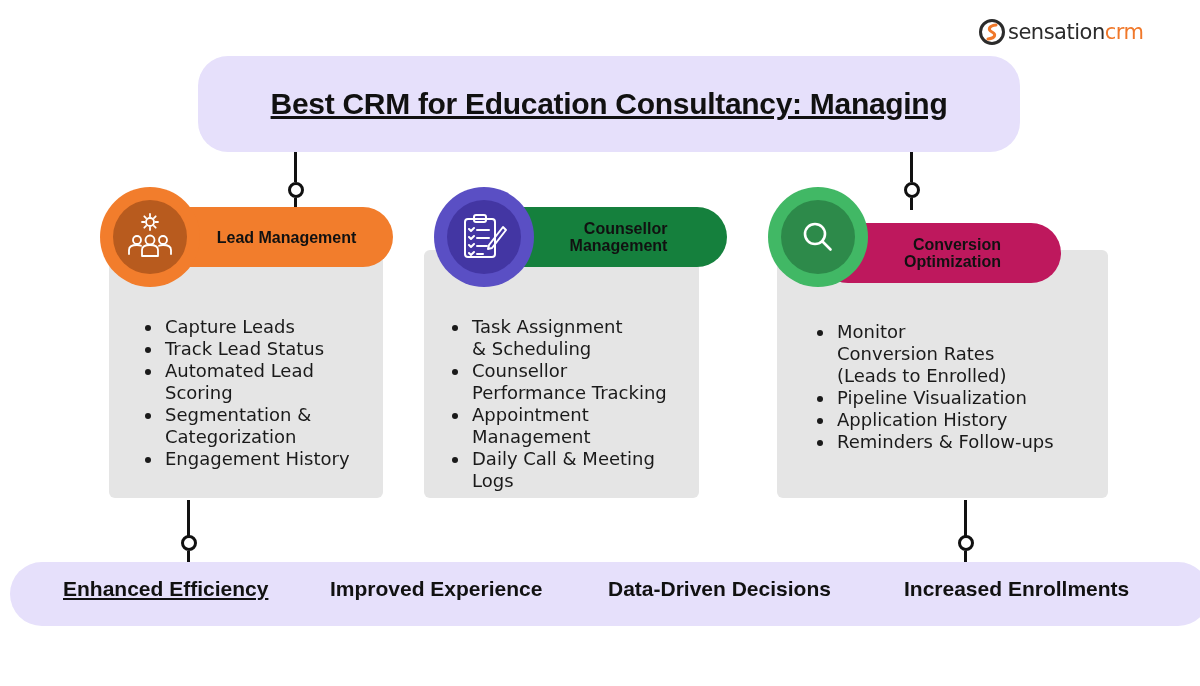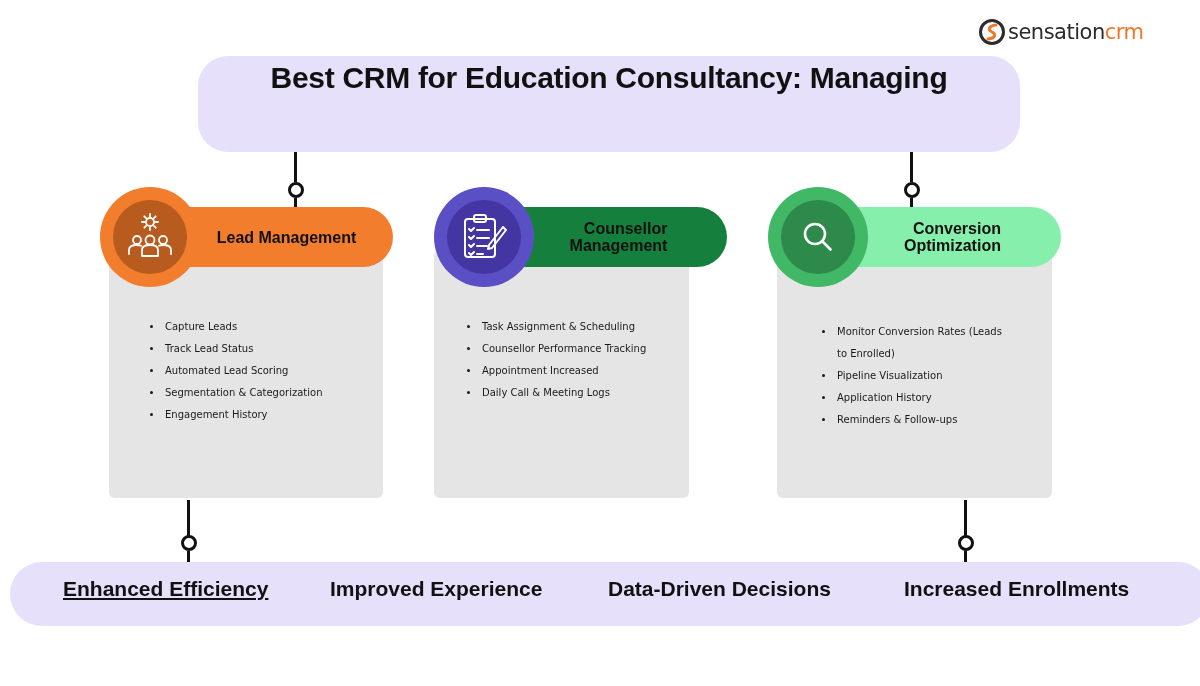--- a/index.html
+++ b/index.html
@@ -2,30 +2,30 @@
 <html><head>
 <meta charset="utf-8">
 <style>
   html,body{margin:0;padding:0;}
   body{width:1200px;height:686px;background:#ffffff;position:relative;overflow:hidden;font-family:"Liberation Sans",sans-serif;color:#111;}
   .abs{position:absolute;}
   .logo{left:978px;top:14px;height:36px;display:flex;align-items:center;gap:2px;}
   .logo-mark{width:28px;height:28px;position:relative;}
   .logo-text{font-family:"DejaVu Sans",sans-serif;font-weight:normal;font-size:21px;letter-spacing:-0.5px;color:#2b2b2b;}
   .logo-accent{color:#f0782a;}
-  .title-box{left:198px;top:56px;width:822px;height:96px;background:#e6e0fb;border-radius:30px;display:flex;flex-direction:column;align-items:center;}
+  .title-box{left:198px;top:56px;width:822px;height:96px;background:#e6e0fb;border-radius:30px;display:flex;flex-direction:column;align-items:center;justify-content:center;text-decoration:underline;}
   .title-line{font-family:"Liberation Sans",sans-serif;font-weight:bold;font-size:30px;line-height:44px;color:#111;letter-spacing:-0.3px;}
   .connector{width:3px;background:#111;}
   .node{width:10px;height:10px;border:3px solid #111;border-radius:50%;background:#fff;}
   .card{background:#e5e5e5;border-radius:6px;}
   .pill{height:60px;border-radius:30px;display:flex;align-items:center;justify-content:center;}
   .pill-label{font-weight:bold;font-size:16px;line-height:17px;text-align:right;color:#111;}
   .badge-outer{width:100px;height:100px;border-radius:50%;display:flex;align-items:center;justify-content:center;}
   .badge-inner{width:74px;height:74px;border-radius:50%;display:flex;align-items:center;justify-content:center;}
-  ul.items{margin:6px;padding:0 0 0 20px;list-style:disc;font-family:"DejaVu Sans",sans-serif;font-size:10px;line-height:22px;color:#1a1a1a;}
+  ul.items{margin:6px;padding:0 0 0 20px;list-style:disc;font-family:"DejaVu Sans",sans-serif;font-size:18px;line-height:22px;color:#1a1a1a;}
   ul.items li{padding-left:2px;}
   .bottom-bar{left:10px;top:562px;width:1200px;height:64px;background:#e6e0fb;border-radius:32px;}
   .bottom-label{font-weight:bold;font-size:21px;color:#111;top:577px;}
 </style>
 </head>
 <body>
 
 <div class="abs logo">
   <div class="logo-mark">
     <svg width="28" height="28" viewBox="0 0 28 28">
@@ -68,54 +68,54 @@
       <circle cx="28" cy="31" r="4.5"></circle>
       <path d="M20 47v-6c0-3 3-5 8-5s8 2 8 5v6z"></path>
       <circle cx="15" cy="31" r="4"></circle>
       <path d="M7 45v-4c0-3 3-5 8-5 2 0 3 0.3 4 0.8"></path>
       <circle cx="41" cy="31" r="4"></circle>
       <path d="M49 45v-4c0-3-3-5-8-5-2 0-3 0.3-4 0.8"></path>
     </svg>
   </div>
 </div>
 
-<div class="abs card" style="left:434px;top:250px;width:255px;height:248px;">
+<div class="abs card" style="left:424px;top:250px;width:275px;height:248px;">
   <ul class="items" style="margin-top:66px;margin-left:26px;">
     <li style="width:170px;">Task Assignment &amp; Scheduling</li>
     <li style="width:200px;">Counsellor Performance Tracking</li>
-    <li>Appointment Increased</li>
+    <li>Appointment Management</li>
     <li>Daily Call &amp; Meeting Logs</li>
   </ul>
 </div>
 <div class="abs pill" style="left:484px;top:207px;width:243px;background:#15803d;">
   <div class="pill-label" style="margin-left:26px;">
     <div>Counsellor</div>
     <div>Management</div>
   </div>
 </div>
 <div class="abs badge-outer" style="left:434px;top:187px;background:#5a4fc4;">
   <div class="badge-inner" style="background:#4336a3;">
     <svg width="56" height="56" viewBox="0 0 56 56" fill="none" stroke="#fff" stroke-width="2" stroke-linecap="round" stroke-linejoin="round">
       <rect x="9" y="10" width="30" height="38" rx="3"></rect>
       <rect x="18" y="6" width="12" height="7" rx="2"></rect>
       <path d="M13 20l2 2 3-3M21 21h12M13 28l2 2 3-3M21 29h12M13 36l2 2 3-3M21 37h10M13 44l2 2 3-3M21 45h6"></path>
       <path d="M47 18l3 3-14 18-4 1 1-4z"></path>
     </svg>
   </div>
 </div>
 
-<div class="abs card" style="left:777px;top:250px;width:275px;height:248px;">
+<div class="abs card" style="left:777px;top:250px;width:331px;height:248px;">
   <ul class="items" style="margin-top:71px;margin-left:38px;">
     <li style="width:170px;">Monitor Conversion Rates (Leads to Enrolled)</li>
     <li>Pipeline Visualization</li>
     <li>Application History</li>
     <li>Reminders &amp; Follow-ups</li>
   </ul>
 </div>
-<div class="abs pill" style="left:818px;top:207px;width:243px;background:#86efac;">
+<div class="abs pill" style="left:818px;top:223px;width:243px;background:#be185d;">
   <div class="pill-label" style="margin-left:26px;">
     <div>Conversion</div>
     <div>Optimization</div>
   </div>
 </div>
 <div class="abs badge-outer" style="left:768px;top:187px;background:#41b865;">
   <div class="badge-inner" style="background:#2d8a4a;">
     <svg width="40" height="40" viewBox="0 0 40 40" fill="none" stroke="#fff" stroke-width="2.6" stroke-linecap="round">
       <circle cx="17" cy="17" r="10"></circle>
       <path d="M24.5 24.5l8 8"></path>

